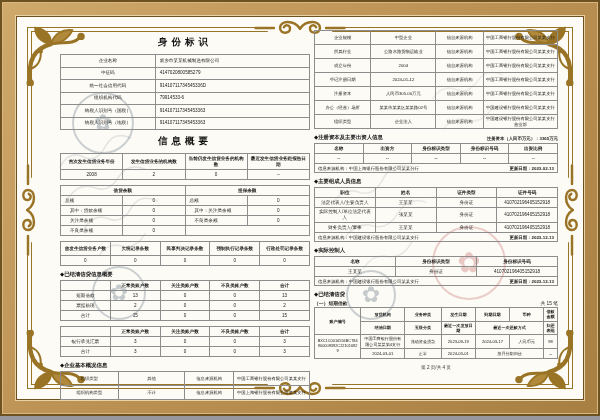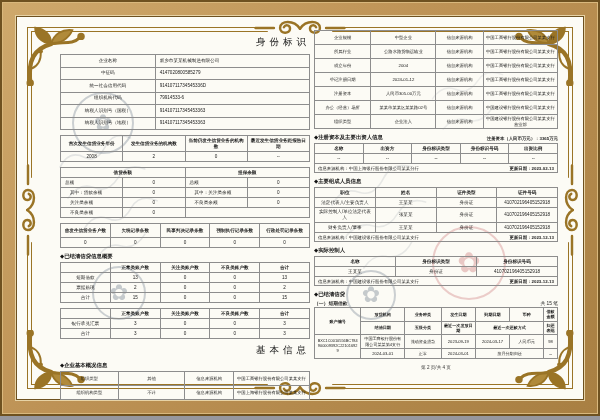--- a/index.html
+++ b/index.html
@@ -29,21 +29,21 @@
   .stamp{position:absolute;border-radius:50%;display:flex;align-items:center;justify-content:center;
     pointer-events:none;}
   .stamp.gray{border:2px solid rgba(130,142,155,.40);color:rgba(130,142,155,.45);}
   .stamp.red{border:2.5px solid rgba(207,128,128,.38);color:rgba(207,128,128,.42);}
   .stamp .flower{font-size:22px;line-height:1;}
   .squiggle{position:absolute;pointer-events:none;opacity:.55;}
   
   .page{position:absolute;color:#1b1b1b;}
   .page-left{left:60px;top:32px;width:250px;height:362px;}
   .page-right{left:314px;top:30px;width:244px;height:364px;}
-  h1.doc-title{font-size:9.5px;font-weight:normal;text-align:right;letter-spacing:4px;
+  h1.doc-title{font-size:9.5px;font-weight:bold;text-align:center;letter-spacing:4px;
     margin:4px 0 5px;color:#111;}
   .sec{font-size:5.4px;font-weight:bold;margin:3px 0 2px;color:#111;}
   .sec-row{display:flex;justify-content:space-between;align-items:flex-end;margin:3px 0 2px;}
   .sec-row .sec{margin:0;}
   .note{font-size:4.4px;font-weight:bold;}
   .sub-row{display:flex;justify-content:space-between;font-size:4.8px;margin:1px 0 1px;}
   .sub-row .sub-label{font-weight:bold;}
   table.t{width:100%;border-collapse:collapse;table-layout:fixed;font-size:4.6px;
     margin:0 0 5px 0;}
   table.t th,table.t td{border:0.5px solid #8d8d8d;padding:1px 2px;text-align:center;
@@ -239,20 +239,21 @@
             <td>纳税人识别号（国税）</td>
             <td>914107117345453363</td>
           </tr>
           <tr>
             <td>纳税人识别号（地税）</td>
             <td>914107117345453363</td>
           </tr>
         </tbody>
       </table>
 
+    <h1 class="doc-title">信息概要</h1>
     <table class="t sum1">
         <thead>
           <tr>
             <th>首次发生信贷业务年份</th>
             <th>发生信贷业务的机构数</th>
             <th>当前仍发生信贷业务的机构数</th>
             <th>最近发生信贷业务距报告日期</th>
           </tr>
         </thead>
         <tbody>
@@ -374,21 +375,20 @@
           <tr>
             <td>合计</td>
             <td>3</td>
             <td>0</td>
             <td>0</td>
             <td>3</td>
           </tr>
         </tbody>
       </table>
 
-    <h1 class="doc-title">基本信息</h1>
     <div class="sec">◆企业基本概况信息</div>
     <table class="t basic">
         <tbody>
           <tr>
             <td>组织类型</td>
             <td>其他</td>
             <td>信息来源机构</td>
             <td>中国工商银行股份有限公司某某支行</td>
           </tr>
           <tr>

